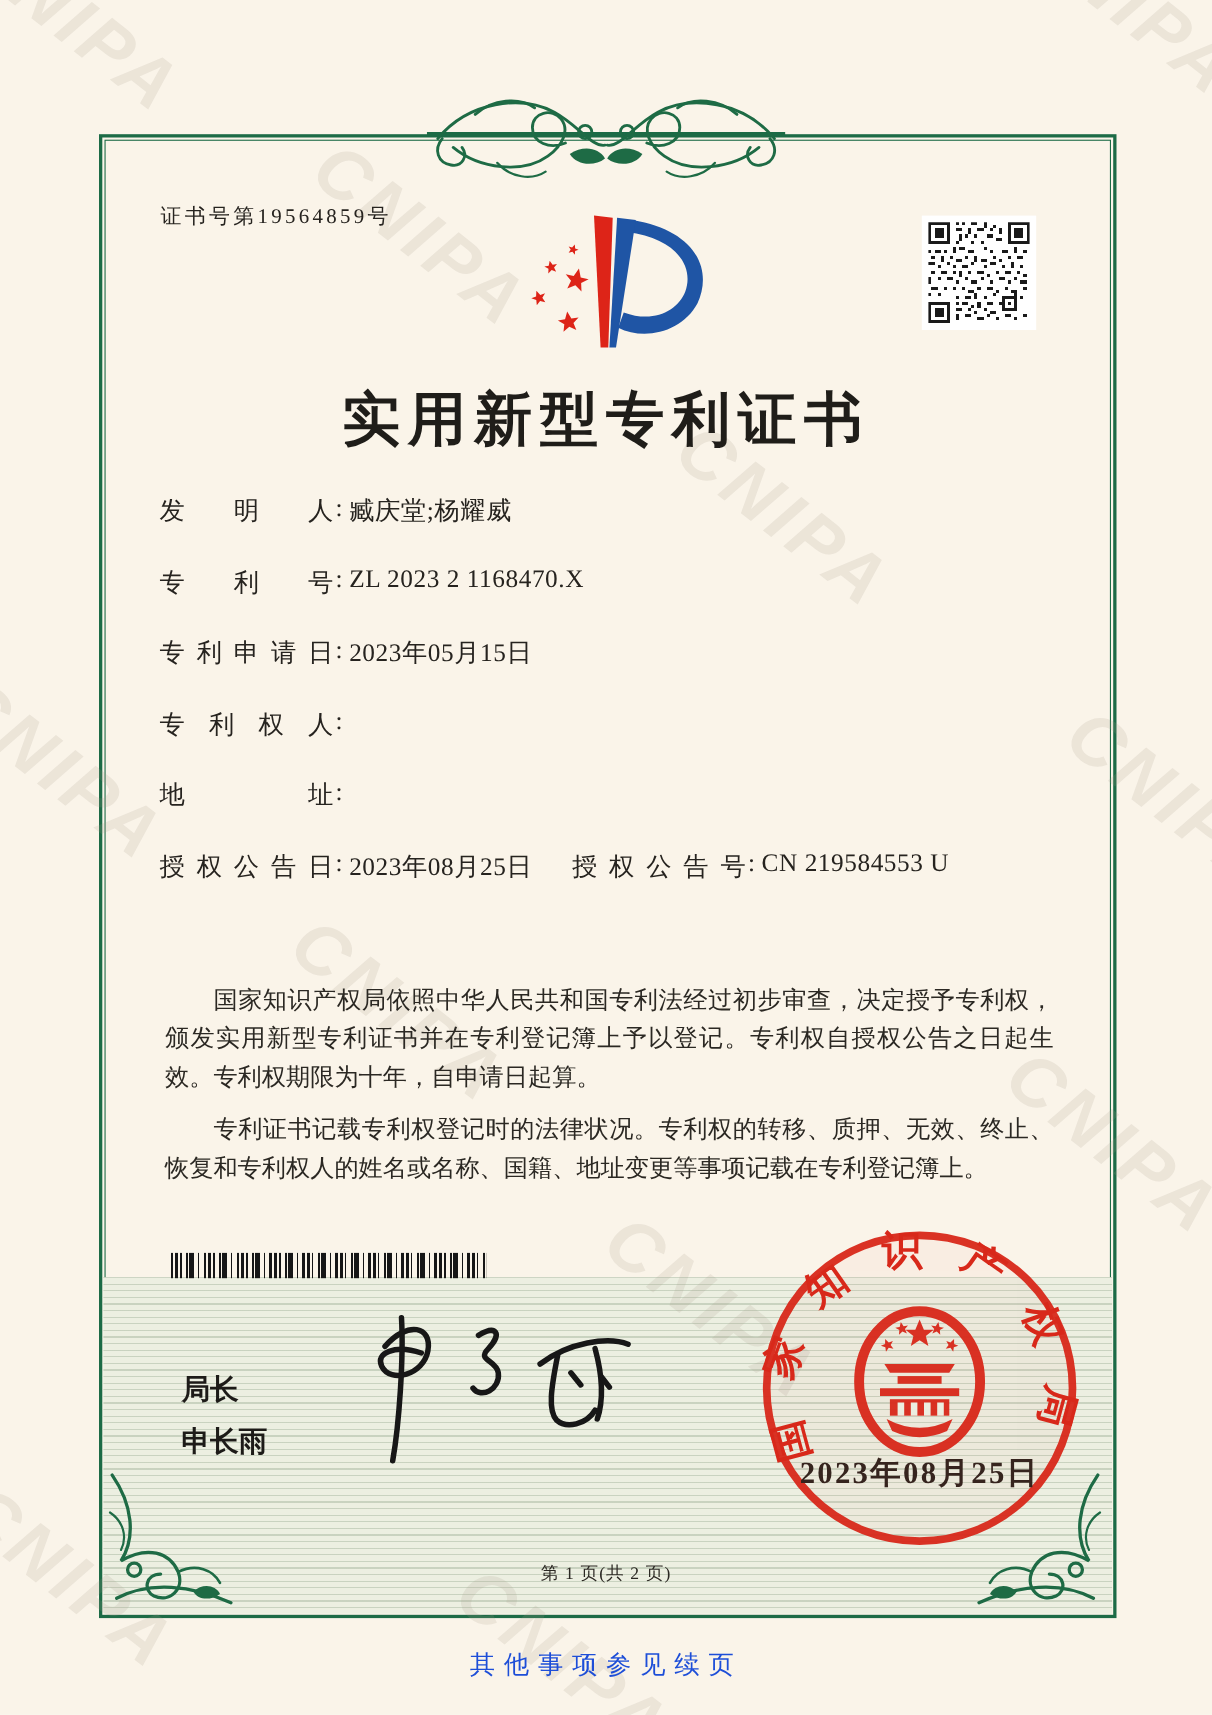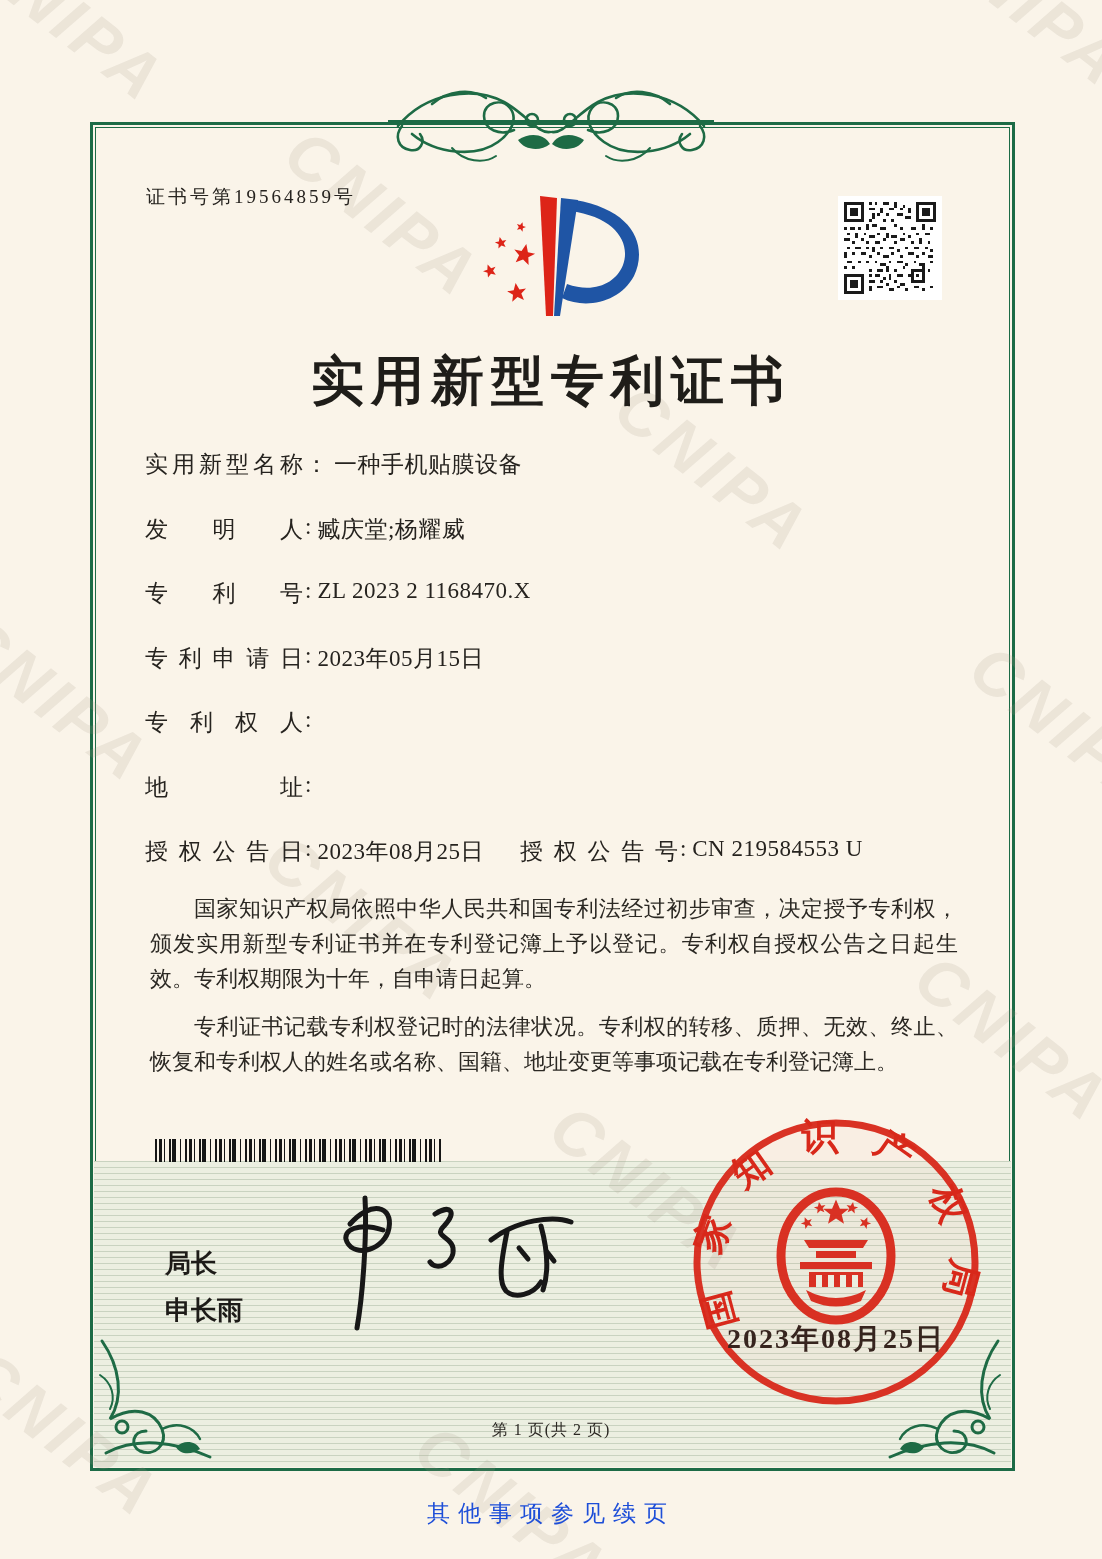--- a/index.html
+++ b/index.html
@@ -195,25 +195,20 @@
         <rect x="24" y="24" width="5" height="5"></rect>
           <rect x="25" y="25" width="3" height="3" fill="#fff"></rect>
           <rect x="26" y="26" width="1" height="1"></rect>
       </g>
     </svg>
   </div>
 
   <div class="title">实用新型专利证书</div>
 
   <div class="fields">
-    <div class="frow">
-      <span class="flabel">实用新型名称</span>
-        <span class="fsep">：</span>
-        <span class="fval">一种手机贴膜设备</span>
-    </div>
     <div class="frow">
       <span class="flabel">发明人</span>
         <span class="fsep">:</span>
         <span class="fval">臧庆堂;杨耀威</span>
     </div>
     <div class="frow">
       <span class="flabel">专利号</span>
         <span class="fsep">:</span>
         <span class="fval">ZL 2023 2 1168470.X</span>
     </div>

